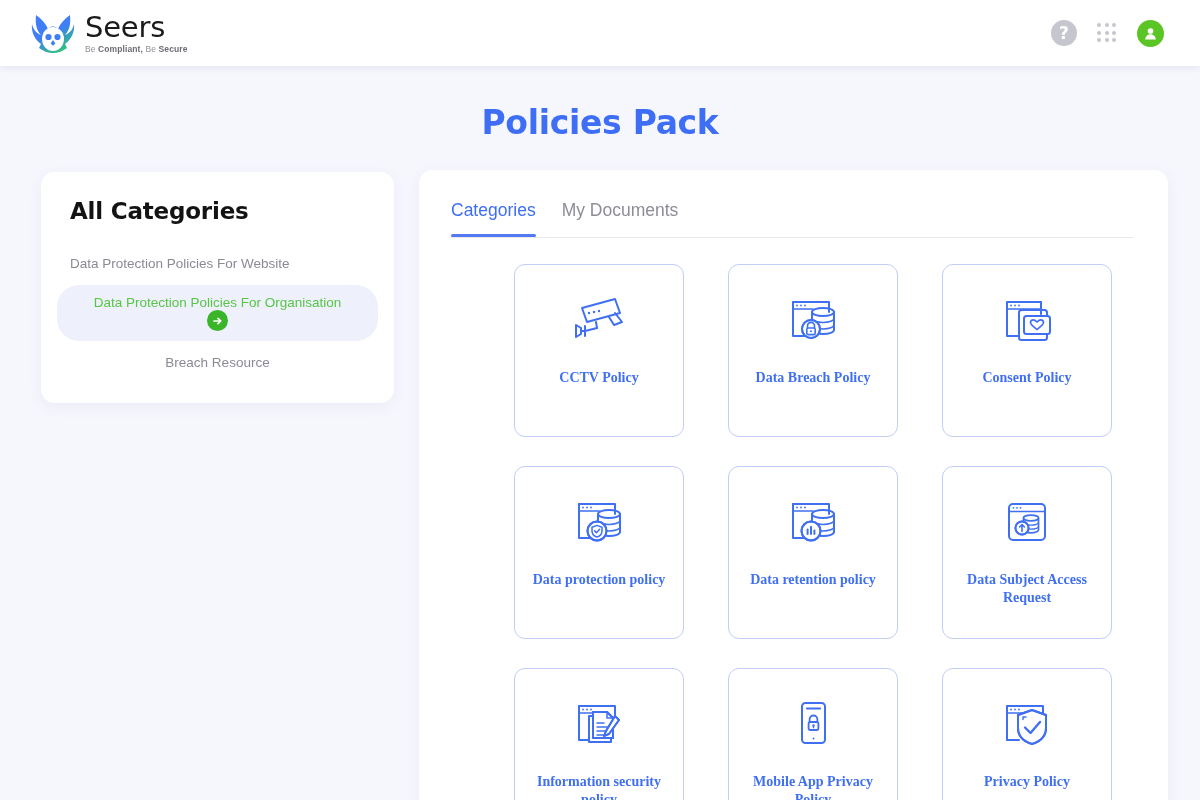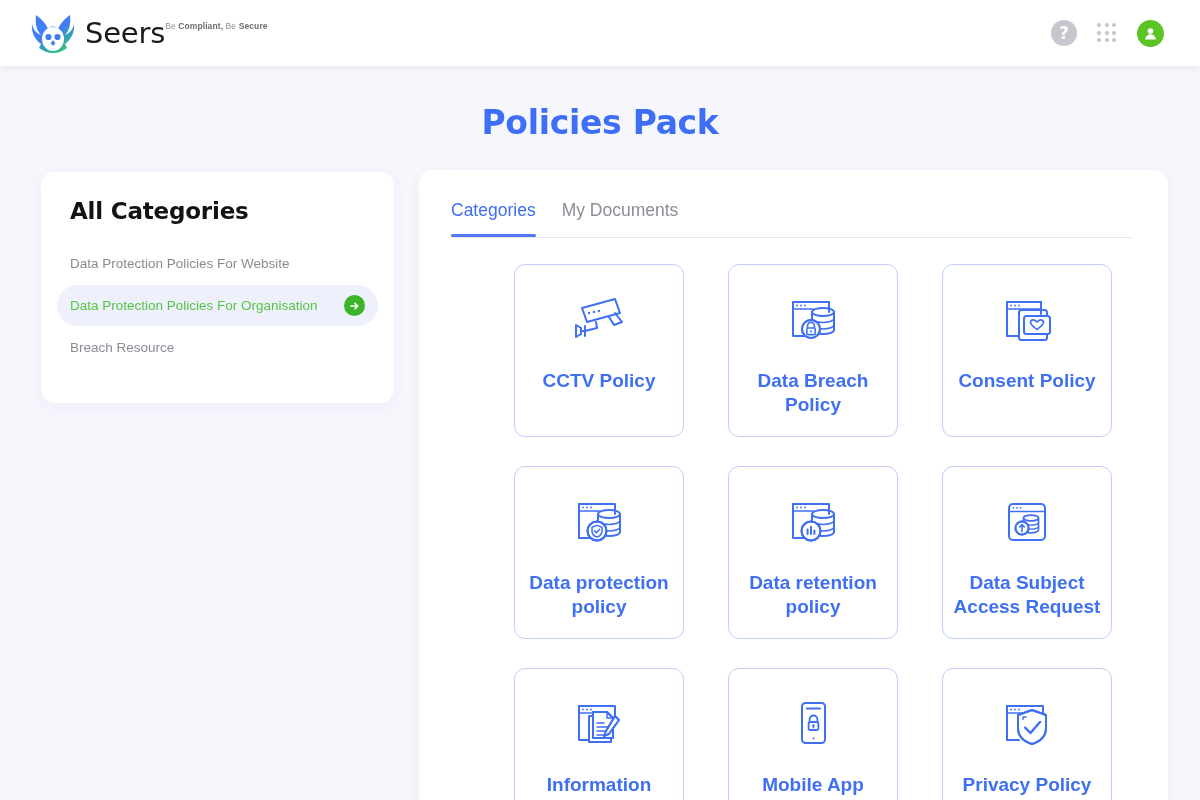--- a/index.html
+++ b/index.html
@@ -17,21 +17,21 @@
     width: 1200px; height: 66px;
     background: #ffffff;
     box-shadow: 0 2px 6px rgba(70, 70, 120, 0.10);
     display: flex; align-items: center;
     justify-content: space-between;
     padding: 0 36px 0 30px;
     z-index: 5;
   }
   .brand { display: flex; align-items: center; gap: 9px; }
   .brand-mark { width: 46px; height: 42px; display: block; }
-  .brand-text { display: flex; flex-direction: row; justify-content: space-between; }
+  .brand-text { display: flex; flex-direction: column; justify-content: space-between; }
   .brand-name {
     font-size: 29px; font-weight: 400; color: #1b1b1b;
     letter-spacing: -0.2px; line-height: 1.0;
     font-family: "DejaVu Sans", sans-serif;
   }
   .brand-tag {
     font-size: 8.5px; color: #6c6c74; margin-top: 2px;
     letter-spacing: 0.1px; font-weight: 700;
   }
   .brand-tag .g { color: #8e8e96; font-weight: 400; }
@@ -79,21 +79,21 @@
     font-family: "DejaVu Sans", sans-serif;
   }
   .cat-list { margin-top: 22px; }
   .cat-item {
     display: flex; align-items: center; justify-content: space-between;
     margin: 0 16px; padding: 10px 13px;
     border-radius: 22px;
     font-size: 13.5px; color: #8a8a94;
     cursor: pointer;
   }
-  .cat-item + .cat-item { margin-top: 4px; }
+  .cat-item + .cat-item { margin-top: 4px; flex-direction: column; }
   .cat-item.active { background: #eef0fb; color: #57c646; }
   .cat-item .arrow-go {
     width: 21px; height: 21px; border-radius: 50%;
     background: #3ab429; display: flex; align-items: center; justify-content: center;
     flex: 0 0 auto;
   }
 
   
   .content {
     position: absolute; left: 419px; top: 170px;
@@ -129,23 +129,23 @@
     width: 170px; height: 173px;
     border: 1px solid #c2cef8; border-radius: 11px;
     display: flex; flex-direction: column;
     align-items: center; justify-content: flex-start;
     padding-top: 24px; cursor: pointer; background: #fff;
   }
   .card-icon { width: 62px; height: 62px; display: flex; align-items: center; justify-content: center; }
   .card-icon svg { display: block; }
   .card-label {
     margin-top: 18px; text-align: center;
-    font-size: 19px; font-weight: 700; color: #4070f2;
+    font-size: 14px; font-weight: 700; color: #4070f2;
     line-height: 1.28; padding: 0 8px;
-    font-family: Liberation Sans, sans-serif;
+    font-family: Liberation Serif, serif;
   }
 </style>
 </head>
 <body>
 
 <div class="page">
 
   <div class="header">
     <div class="brand">
       <svg class="brand-mark" viewBox="0 0 46 42">

